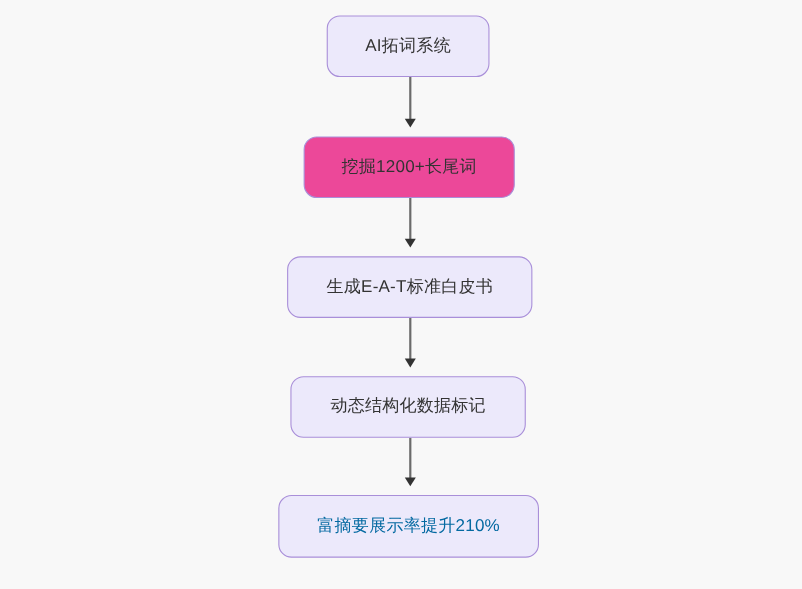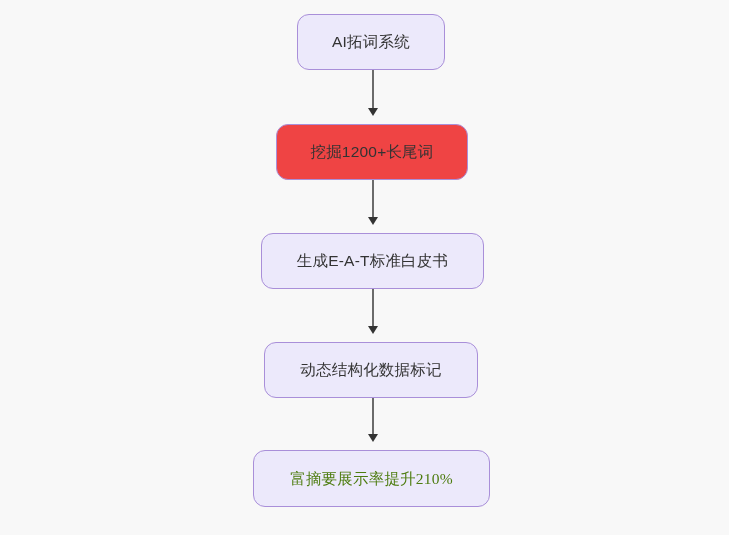--- a/index.html
+++ b/index.html
@@ -74,29 +74,29 @@
   </div>
   <div class="edge" id="edge-4" style="left: 372px; top: 398px; width: 1.6px; height: 44px;">
     <div class="edge-line" style="height: 37px; background: rgb(107, 107, 107);"></div>
     <div class="edge-head" style="top: 35.5px; border-top-color: rgb(51, 51, 51);"></div>
   </div>
 
   <div class="node" id="node-1" style="left: 297px; top: 14px; width: 148px; height: 56px; background: rgb(236, 233, 251); border-color: rgb(169, 143, 217);">
     <span class="node-label" style="color: rgb(51, 51, 51);">AI拓词系统</span>
   </div>
 
-  <div class="node" id="node-2" style="left: 276px; top: 124px; width: 192px; height: 56px; background: #ef4444; border-color: rgb(169, 143, 217);">
+  <div class="node" id="node-2" style="left: 276px; top: 124px; width: 192px; height: 56px; background: #ec4899; border-color: rgb(169, 143, 217);">
     <span class="node-label" style="color: rgb(51, 51, 51);">挖掘1200+长尾词</span>
   </div>
 
   <div class="node" id="node-3" style="left: 261px; top: 233px; width: 223px; height: 56px; background: rgb(236, 233, 251); border-color: rgb(169, 143, 217);">
     <span class="node-label" style="color: rgb(51, 51, 51);">生成E-A-T标准白皮书</span>
   </div>
 
   <div class="node" id="node-4" style="left: 264px; top: 342px; width: 214px; height: 56px; background: rgb(236, 233, 251); border-color: rgb(169, 143, 217);">
     <span class="node-label" style="color: rgb(51, 51, 51);">动态结构化数据标记</span>
   </div>
 
   <div class="node" id="node-5" style="left: 253px; top: 450px; width: 237px; height: 57px; background: rgb(236, 233, 251); border-color: rgb(169, 143, 217);">
-    <span class="node-label" style="color: #4d7c0f; font-family: Liberation Serif, serif;">富摘要展示率提升210%</span>
+    <span class="node-label" style="color: #0369a1;">富摘要展示率提升210%</span>
   </div>
 
 </div>
 
 </body></html>

